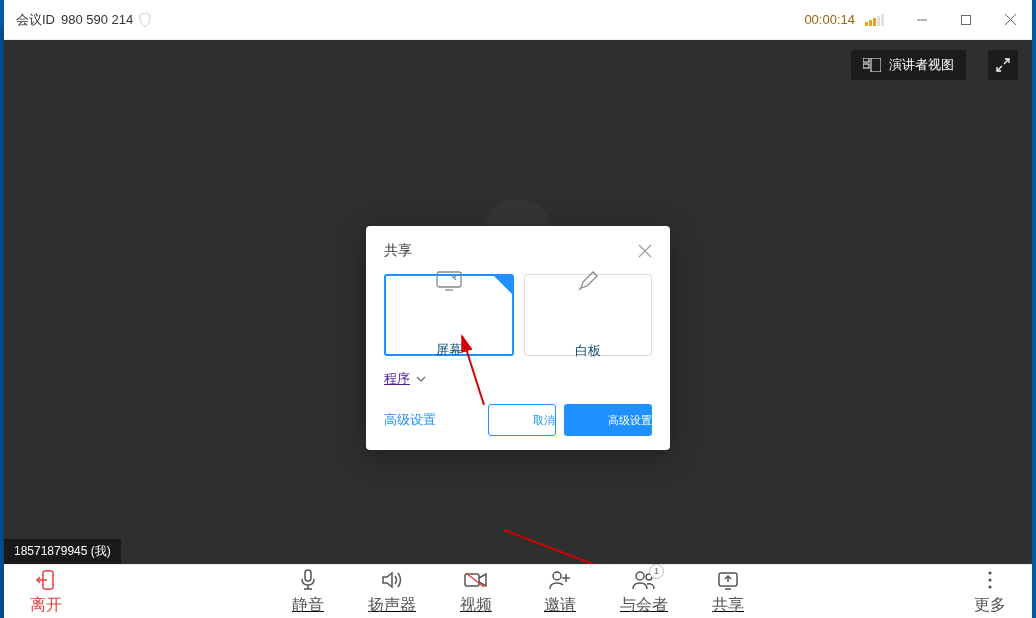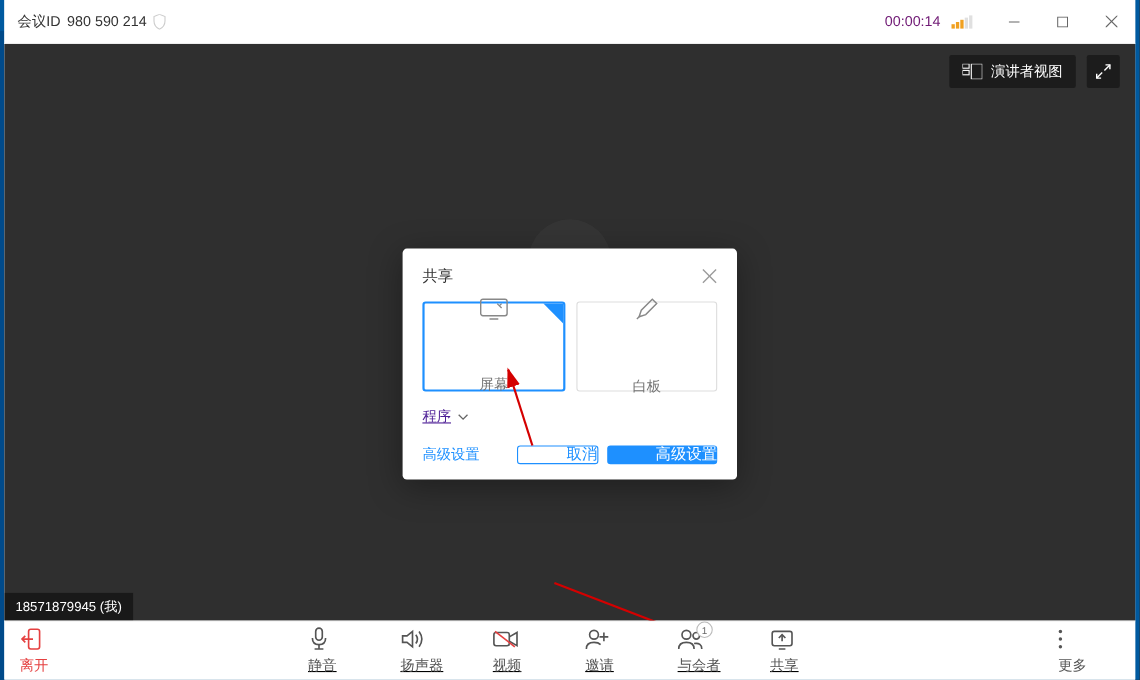--- a/index.html
+++ b/index.html
@@ -6,64 +6,64 @@
 body { font-family: "Microsoft YaHei", Arial, sans-serif; width: 1036px; height: 618px; overflow: hidden; background: #005aa0; position: relative; }
 
 .desktop-edges { position: absolute; top: 28px; bottom: 0; left: 0; width: 4px; background: #004a8a; }
 
 .window { position: absolute; top: 0; left: 4px; right: 4px; bottom: 0; background: #fff; display: flex; flex-direction: column; }
 
 .titlebar { height: 40px; background: #fff; display: flex; align-items: center; padding: 0 0 0 12px; font-size: 13px; color: #333; border-bottom: 1px solid #eee; }
 .titlebar .meeting-id { display: flex; align-items: center; gap: 6px; }
 .titlebar .shield { color: #ccc; font-size: 12px; }
 .titlebar .spacer { flex: 1; }
-.titlebar .timer { font-size: 13px; color: #701a75; margin-right: 10px; }
+.titlebar .timer { font-size: 13px; color: #a16207; margin-right: 10px; }
 .titlebar .signal { display: inline-flex; align-items: flex-end; gap: 1px; margin-right: 16px; }
 .titlebar .signal span { width: 3px; background: #f0a020; display: inline-block; }
 .titlebar .signal span:nth-child(1){height:4px}
 .titlebar .signal span:nth-child(2){height:6px}
 .titlebar .signal span:nth-child(3){height:8px}
 .titlebar .signal span:nth-child(4){height:10px;background:#e0e0e0}
 .titlebar .signal span:nth-child(5){height:12px;background:#e0e0e0}
 .titlebar .winbtn { width: 44px; height: 30px; display: flex; align-items: center; justify-content: center; color: #666; font-family: Arial; }
 
 .video-area { flex: 1; background: #2f2f2f; position: relative; overflow: hidden; }
-.top-right-ctrl { position: absolute; top: 10px; right: 14px; display: flex; gap: 10px; }
+.top-right-ctrl { position: absolute; top: 10px; right: 14px; display: flex; gap: 22px; }
 .speaker-btn { background: #1c1c1c; color: #fff; font-size: 13px; padding: 6px 12px; border-radius: 2px; display: flex; align-items: center; gap: 8px; }
 .fullscreen-btn { background: #1c1c1c; color: #fff; width: 30px; height: 30px; display: flex; align-items: center; justify-content: center; border-radius: 2px; }
 
 .name-tag { position: absolute; left: 0; bottom: 0; background: rgba(0,0,0,0.45); color: #fff; font-size: 12px; padding: 4px 10px; }
 
 .avatar-bg { position: absolute; top: 150px; left: 50%; transform: translateX(-50%); width: 140px; height: 160px; opacity: 0.18; }
 .avatar-bg svg { width: 100%; height: 100%; }
 
 .watermark { position: absolute; top: 47%; left: 50%; transform: translateX(-50%); font-size: 22px; color: #888; letter-spacing: 1px; pointer-events: none; }
 
 .dialog { position: absolute; top: 186px; left: 50%; transform: translateX(-50%); width: 304px; background: #fff; border-radius: 4px; box-shadow: 0 6px 30px rgba(0,0,0,0.35); padding: 16px 18px 14px; }
 .dialog-head { display: flex; justify-content: space-between; align-items: center; margin-bottom: 14px; }
 .dialog-title { font-size: 14px; color: #333; }
 .dialog-close { color: #999; font-size: 18px; cursor: pointer; }
 .share-opts { display: flex; gap: 10px; margin-bottom: 14px; }
 .share-card { flex: 1; height: 82px; border: 1px solid #ddd; border-radius: 3px; display: flex; flex-direction: column; align-items: center; justify-content: center; gap: 6px; position: relative; }
 .share-card.selected { border: 2px solid #1e90ff; }
 .share-card.selected::after { content: ""; position: absolute; top: 0; right: 0; border-style: solid; border-width: 0 18px 18px 0; border-color: transparent #1e90ff transparent transparent; }
 .share-card .ico { color: #888; }
-.share-card .lbl { font-size: 13px; color: #737373; margin-top: 44px; }
+.share-card .lbl { font-size: 13px; color: #0c4a6e; margin-top: 44px; }
 .prog-row { display: flex; align-items: center; gap: 6px; font-size: 13px; color: #4c1d95; margin-bottom: 16px; text-decoration: underline; }
 .dialog-foot { display: flex; align-items: center; justify-content: space-between; }
 .adv-link { font-size: 13px; color: #1e90ff; }
 .btn-group { display: flex; gap: 8px; }
-.btn { min-width: 66px; height: 17px; font-size: 14px; border-radius: 3px; display: flex; align-items: center; justify-content: center; cursor: pointer; padding-left: 44px; }
+.btn { min-width: 66px; height: 32px; font-size: 11px; border-radius: 3px; display: flex; align-items: center; justify-content: center; cursor: pointer; padding-left: 44px; }
 .btn-cancel { border: 1px solid #1e90ff; color: #1e90ff; background: #fff; }
 .btn-primary { background: #1e90ff; color: #fff; }
 
 .arrow-svg { position: absolute; top: 290px; left: 420px; width: 310px; height: 280px; pointer-events: none; }
 
 .toolbar { height: 54px; background: #fff; display: flex; align-items: center; padding: 0 14px; border-top: 1px solid #eee; }
-.tb-item { display: flex; flex-direction: column; align-items: flex-start; gap: 3px; min-width: 56px; font-size: 13px; color: #555; cursor: pointer; }
+.tb-item { display: flex; flex-direction: column; align-items: center; gap: 3px; min-width: 56px; font-size: 16px; color: #555; cursor: pointer; }
 .tb-item.leave { color: #e54040; }
 .tb-item .ico { height: 24px; display: flex; align-items: center; justify-content: center; }
 .tb-spacer { flex: 1; }
 .tb-center { display: flex; gap: 28px; position: absolute; left: 50%; transform: translateX(-50%); text-decoration: underline; }
 .badge { position: relative; }
 .badge::after { content: attr(data-badge); position: absolute; top: -4px; right: -8px; background: #fff; border: 1px solid #bbb; color: #666; font-size: 9px; width: 13px; height: 13px; border-radius: 50%; display: flex; align-items: center; justify-content: center; }
 
 svg { display: block; }
 </style>
 </head>

